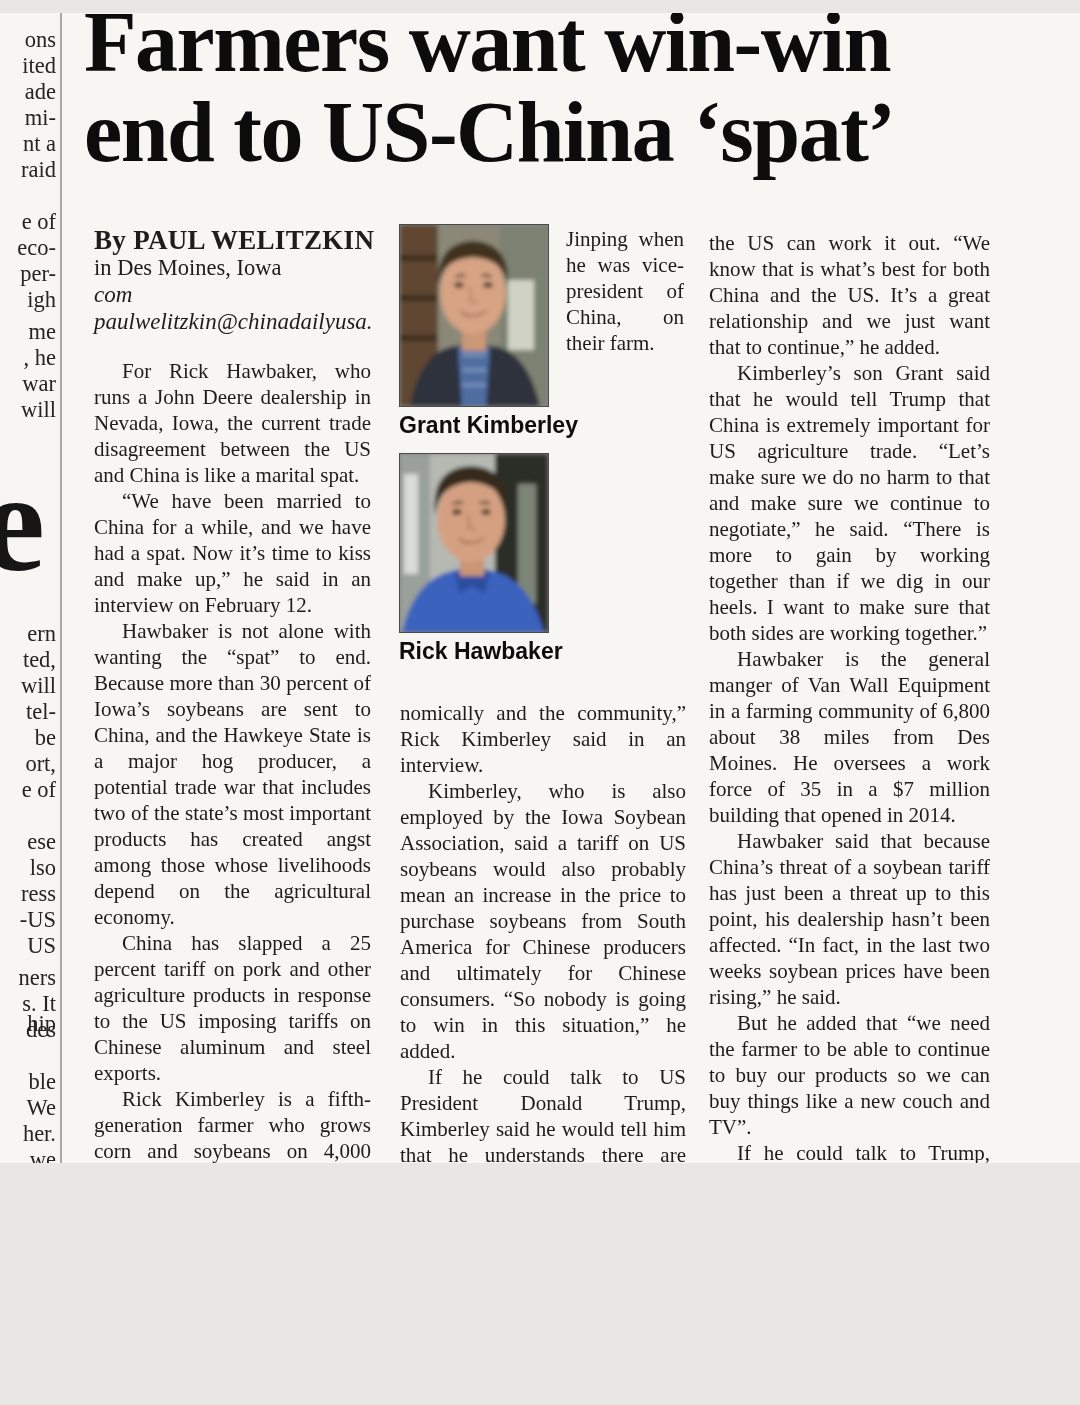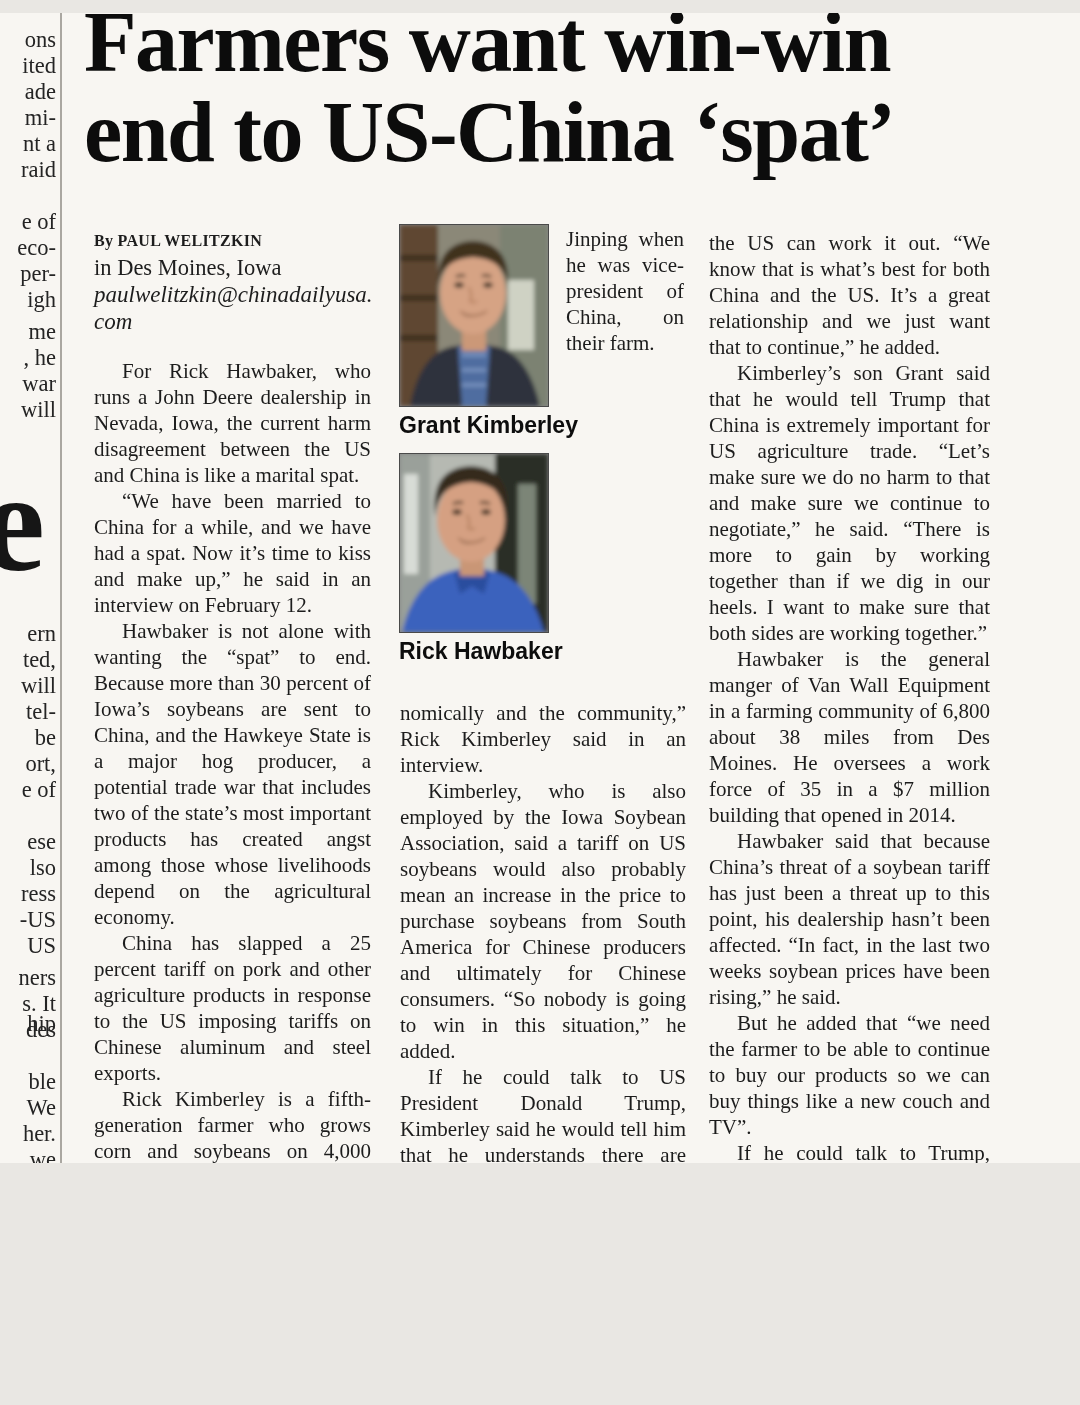--- a/index.html
+++ b/index.html
@@ -29,21 +29,21 @@
 
   
   .headline {
     position: absolute; left: 84px; top: -16px; width: 940px;
     font-size: 86px; line-height: 90px; font-weight: bold;
     letter-spacing: -1.5px; color: #0c0c0c;
   }
 
   
   .byline { position: absolute; left: 94px; top: 214px; width: 285px; font-size: 22.5px; line-height: 27px; }
-  .byline .author { font-weight: bold; font-size: 16px; letter-spacing: .3px; }
+  .byline .author { font-weight: bold; font-size: 27px; letter-spacing: .3px; }
   .byline .email { font-style: italic; font-size: 23px; }
 
   
   .col { position: absolute; text-align: justify; font-size: 21px; line-height: 26px; color: #1c1c1c; }
   .col p { margin: 0; text-indent: 28px; }
   .col p.no-indent { text-indent: 0; }
   #col1 { left: 94px;  top: 345px; width: 277px; }
   #col2-narrow { left: 566px; top: 213px; width: 118px; }
   #col2-full { left: 400px; top: 687px; width: 286px; }
   #col3 { left: 709px; top: 217px; width: 281px; }
@@ -111,26 +111,26 @@
   <div class="divider-v"></div>
 
   <div class="headline">
     <div>Farmers want win-win</div>
     <div>end to US-China ‘spat’</div>
   </div>
 
   <div class="byline">
     <div class="author">By PAUL WELITZKIN</div>
     <div>in Des Moines, Iowa</div>
+    <div class="email">com</div>
     <div class="email">paulwelitzkin@chinadailyusa.</div>
-    <div class="email">com</div>
   </div>
 
   <div class="col" id="col1">
-      <p>For Rick Hawbaker, who runs a John Deere dealership in Nevada, Iowa, the current harm disagreement between the US and China is like a marital spat.</p>
+      <p>For Rick Hawbaker, who runs a John Deere dealership in Nevada, Iowa, the current trade disagreement between the US and China is like a marital spat.</p>
       <p>“We have been married to China for a while, and we have had a spat. Now it’s time to kiss and make up,” he said in an interview on February 12.</p>
       <p>Hawbaker is not alone with wanting the “spat” to end. Because more than 30 percent of Iowa’s soybeans are sent to China, and the Hawkeye State is a major hog producer, a potential trade war that includes two of the state’s most important products has created angst among those whose livelihoods depend on the agricultural economy.</p>
       <p>China has slapped a 25 percent tariff on pork and other agriculture products in response to the US imposing tariffs on Chinese aluminum and steel exports.</p>
       <p>Rick Kimberley is a fifth-generation farmer who grows corn and soybeans on 4,000 acres near Nevada with his</p>
     </div>
 
   <div class="photos">
     <figure>
       <svg class="photo" viewBox="0 0 148 181" width="148" height="181" xmlns="http://www.w3.org/2000/svg">
         <defs>

